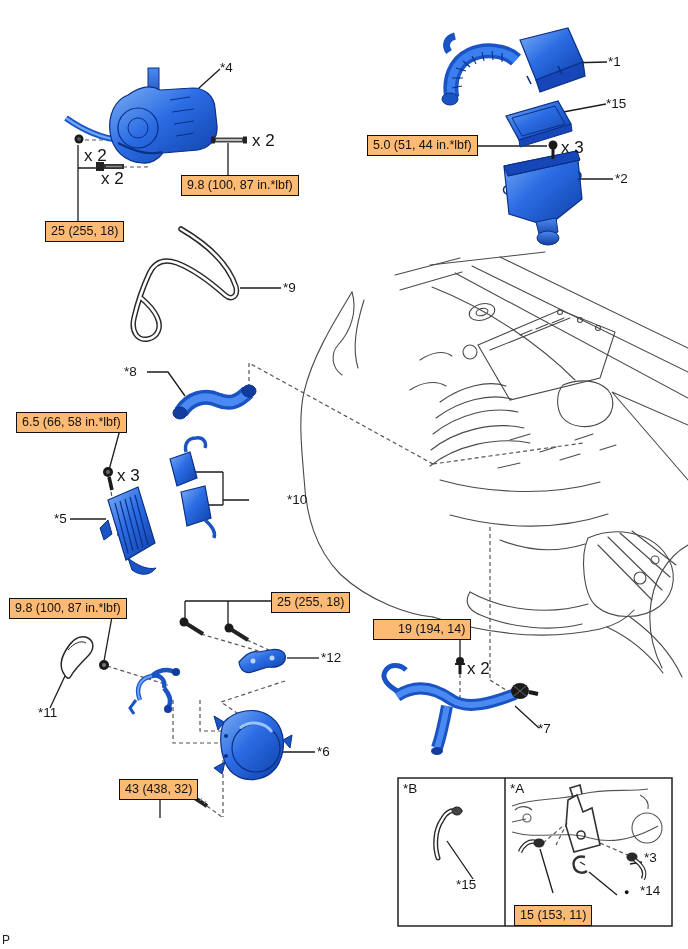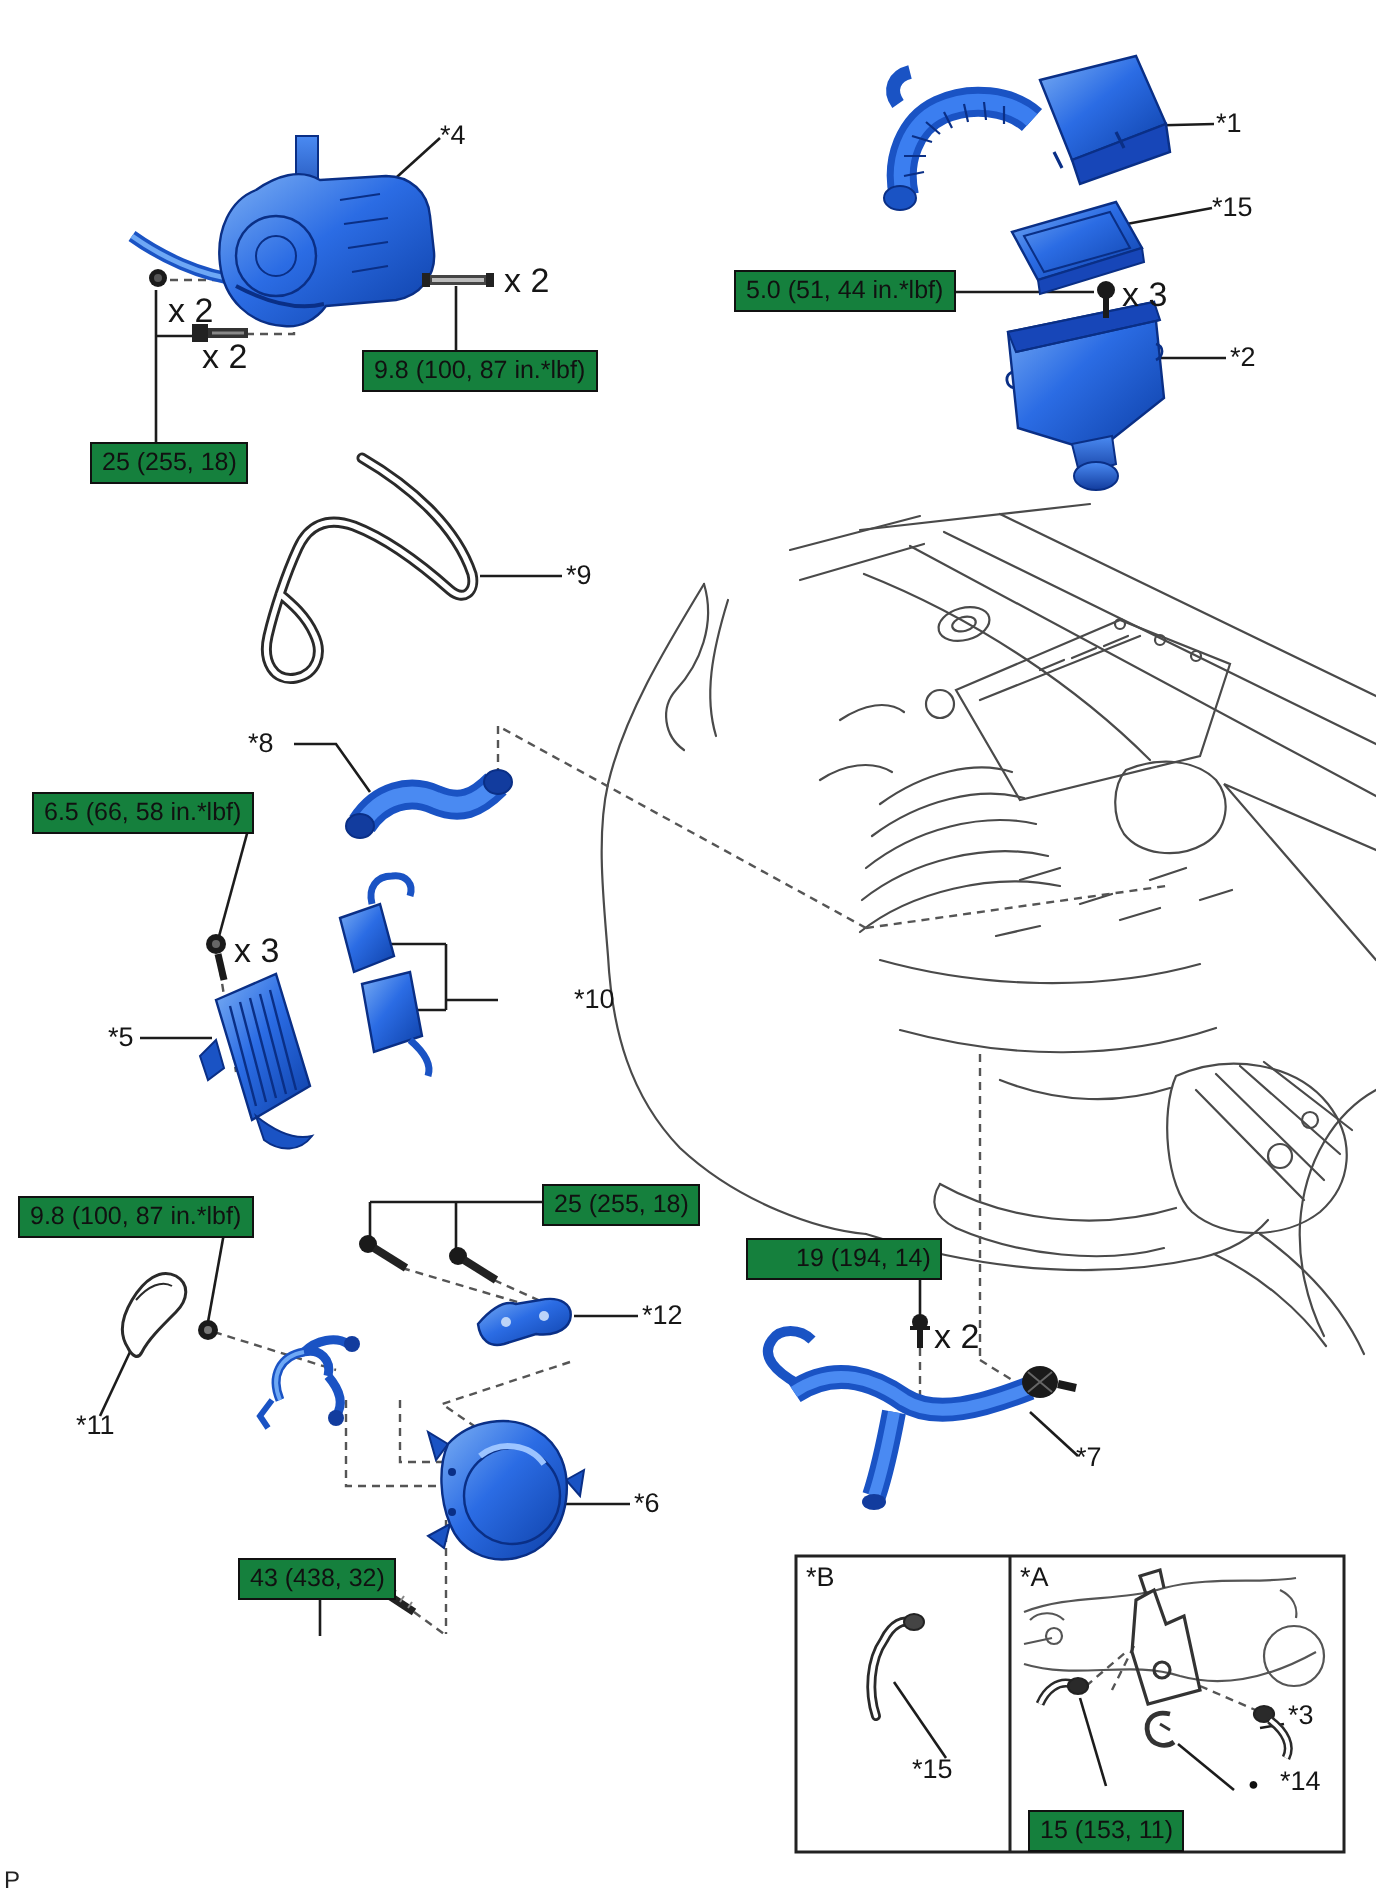--- a/index.html
+++ b/index.html
@@ -1,21 +1,21 @@
 <!DOCTYPE html>
 <html><head>
 <meta charset="utf-8">
 <style>
   html,body{margin:0;padding:0;background:#fff;}
   .canvas{position:relative;width:688px;height:949px;background:#fff;overflow:hidden;
           font-family:"Liberation Sans",sans-serif;color:#111;}
   .art{position:absolute;left:0;top:0;}
   .lbl{position:absolute;font-size:13.5px;line-height:1;white-space:nowrap;color:#161616;}
   .qty{position:absolute;font-size:17px;line-height:1;white-space:nowrap;color:#161616;}
-  .tbox{position:absolute;border:1.6px solid #111;background:#15803d;padding:3px 5px 2px 5px;
+  .tbox{position:absolute;border:1.6px solid #111;background:#fdba74;padding:3px 5px 2px 5px;
         font-size:12.5px;line-height:1.1;white-space:nowrap;color:#111;}
   .corner{position:absolute;left:2px;top:933px;font-size:12px;color:#222;}
   .bullet{position:absolute;font-size:9px;color:#111;}
 </style>
 </head>
 <body>
 
 <div class="canvas">
 
 <svg class="art" width="688" height="949" viewBox="0 0 688 949">
@@ -337,21 +337,21 @@
 <div class="qty" style="left:84px;top:147px;">x 2</div>
 <div class="qty" style="left:101px;top:170px;">x 2</div>
 <div class="qty" style="left:252px;top:132px;">x 2</div>
 <div class="qty" style="left:561px;top:139px;">x 3</div>
 <div class="qty" style="left:117px;top:467px;">x 3</div>
 <div class="qty" style="left:467px;top:660px;">x 2</div>
 
 <div class="tbox" style="left:45px;top:221px;">25 (255, 18)</div>
 <div class="tbox" style="left:181px;top:175px;">9.8 (100, 87 in.*lbf)</div>
 <div class="tbox" style="left:367px;top:135px;">5.0 (51, 44 in.*lbf)</div>
-<div class="tbox" style="left:16px;top:396px;">6.5 (66, 58 in.*lbf)</div>
+<div class="tbox" style="left:16px;top:412px;">6.5 (66, 58 in.*lbf)</div>
 <div class="tbox" style="left:9px;top:598px;">9.8 (100, 87 in.*lbf)</div>
 <div class="tbox" style="left:271px;top:592px;">25 (255, 18)</div>
 <div class="tbox" style="left:119px;top:779px;">43 (438, 32)</div>
 <div class="tbox" style="left:373px;top:619px;padding-left:24px;">19 (194, 14)</div>
 <div class="tbox" style="left:514px;top:893px;margin-top:12px;">15 (153, 11)</div>
 
 <div class="corner">P</div>
 
 </div>
 

